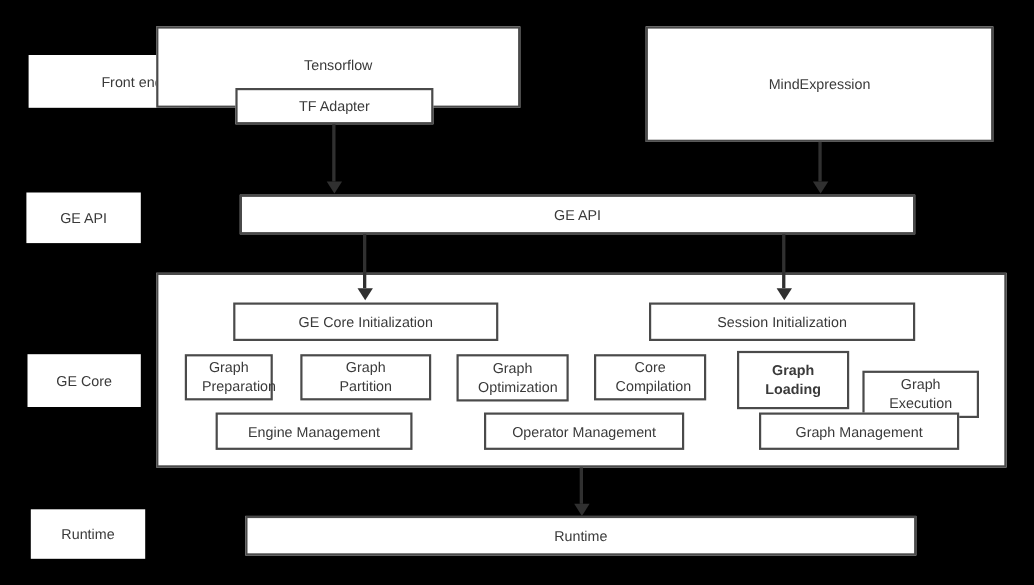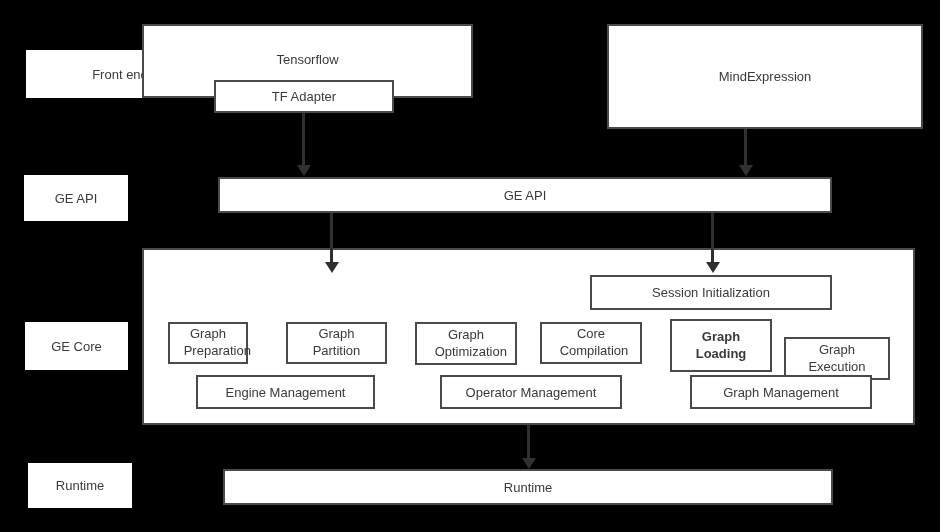--- a/index.html
+++ b/index.html
@@ -82,39 +82,42 @@
     <span>Runtime</span>
   </div>
 
   <div class="box" style="left:142px; top:24px; width:331px; height:74px;">
     <div class="tensorflow-label">Tensorflow</div>
     <div class="box box-center" style="left:70px; top:54px; width:180px; height:33px;">
       <span>TF Adapter</span>
     </div>
   </div>
 
-  <div class="box box-center" style="left:587px; top:24px; width:316px; height:105px;margin-left:20px;">
+  <div class="box box-center" style="left:587px; top:24px; width:316px; height:105px;">
     <span>MindExpression</span>
   </div>
 
   <div class="box box-center" style="left:218px; top:177px; width:614px; height:36px;">
     <span>GE API</span>
   </div>
 
   <div class="box" style="left:142px; top:248px; width:773px; height:177px;">
 
+    <div class="box box-center" style="left:68px; top:25px; width:241px; height:35px;">
+      <span>GE Core Initialization</span>
+    </div>
 
     <div class="box box-center" style="left:446px; top:25px; width:242px; height:35px;">
       <span>Session Initialization</span>
     </div>
 
     <div class="box box-center" style="left:24px; top:72px; width:80px; height:42px;">
       <span class="module-text">Graph Preparation</span>
     </div>
-    <div class="box box-center" style="left:142px; top:72px; width:101px; height:42px;">
+    <div class="box box-center" style="left:129px; top:72px; width:119px; height:42px;">
       <span class="module-text">Graph Partition</span>
     </div>
     <div class="box box-center" style="left:271px; top:72px; width:102px; height:43px;">
       <span class="module-text">Graph Optimization</span>
     </div>
     <div class="box box-center" style="left:396px; top:72px; width:102px; height:42px;">
       <span class="module-text">Core Compilation</span>
     </div>
     <div class="box box-center" style="left:526px; top:69px; width:102px; height:53px;font-weight:bold;">
       <span class="module-text">Graph Loading</span>

